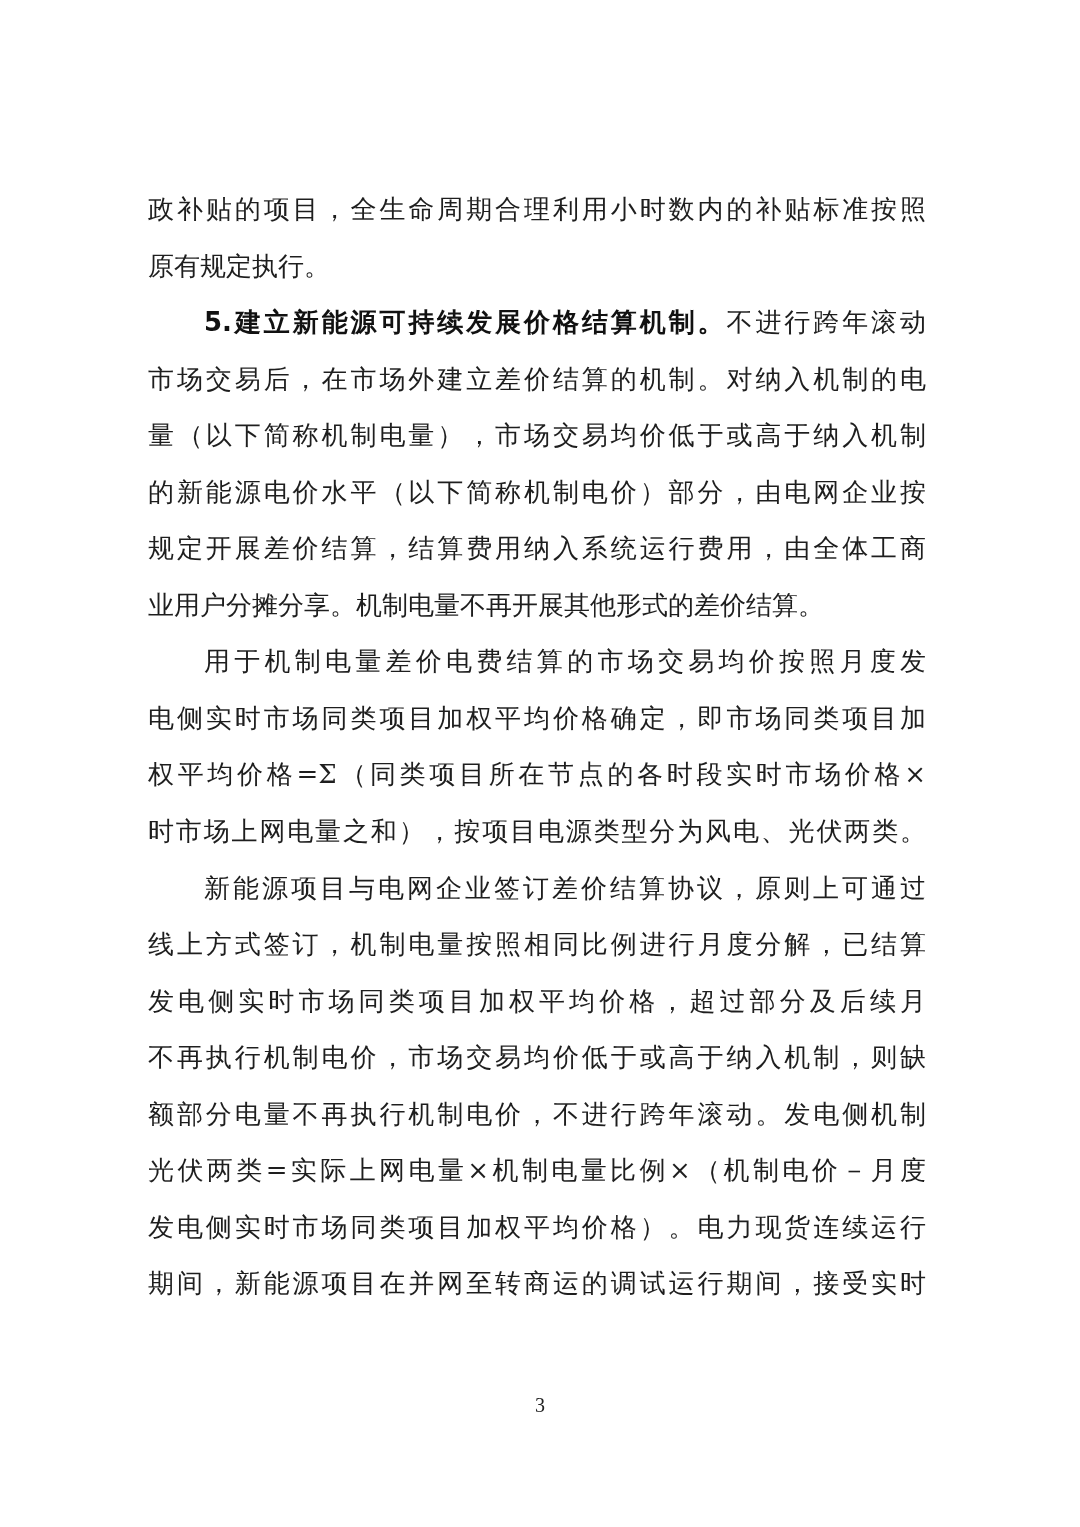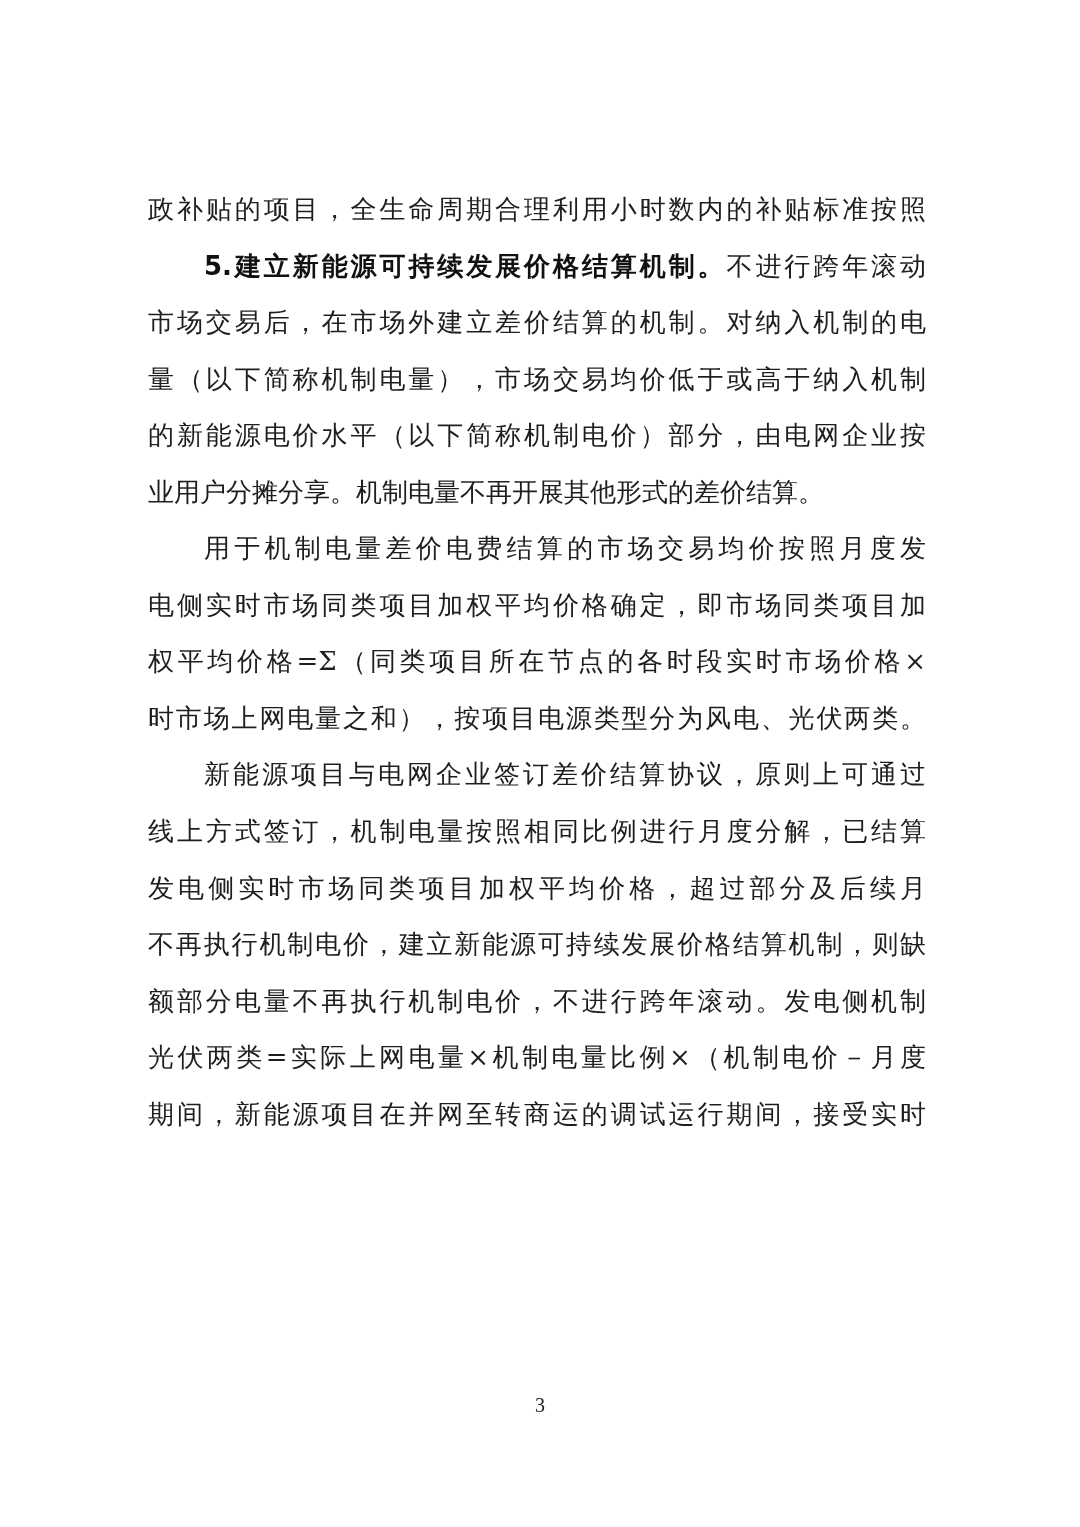--- a/index.html
+++ b/index.html
@@ -33,35 +33,38 @@
     font-size: 20px; color: #222222;
   }
 </style>
 </head>
 <body>
 
 <div class="page">
   <div class="text-body">
 
     <span class="line">政补贴的项目，全生命周期合理利用小时数内的补贴标准按照</span>
+    <span class="line last">原有规定执行。</span>
 
     <span class="line indent"><span class="bold">5.建立新能源可持续发展价格结算机制。</span><span>不进行跨年滚动</span></span>
     <span class="line">市场交易后，在市场外建立差价结算的机制。对纳入机制的电</span>
     <span class="line">量（以下简称机制电量），市场交易均价低于或高于纳入机制</span>
     <span class="line">的新能源电价水平（以下简称机制电价）部分，由电网企业按</span>
+    <span class="line">规定开展差价结算，结算费用纳入系统运行费用，由全体工商</span>
     <span class="line last">业用户分摊分享。机制电量不再开展其他形式的差价结算。</span>
 
     <span class="line indent">用于机制电量差价电费结算的市场交易均价按照月度发</span>
     <span class="line">电侧实时市场同类项目加权平均价格确定，即市场同类项目加</span>
     <span class="line">权平均价格=Σ（同类项目所在节点的各时段实时市场价格×</span>
     <span class="line">时市场上网电量之和），按项目电源类型分为风电、光伏两类。</span>
 
     <span class="line indent">新能源项目与电网企业签订差价结算协议，原则上可通过</span>
     <span class="line">线上方式签订，机制电量按照相同比例进行月度分解，已结算</span>
     <span class="line">发电侧实时市场同类项目加权平均价格，超过部分及后续月</span>
-    <span class="line">不再执行机制电价，建立新能源可持续发展价格结算机制，则缺</span>
+    <span class="line">不再执行机制电价，市场交易均价低于或高于纳入机制，则缺</span>
     <span class="line">额部分电量不再执行机制电价，不进行跨年滚动。发电侧机制</span>
     <span class="line">光伏两类=实际上网电量×机制电量比例×（机制电价－月度</span>
+    <span class="line">发电侧实时市场同类项目加权平均价格）。电力现货连续运行</span>
     <span class="line">期间，新能源项目在并网至转商运的调试运行期间，接受实时</span>
   </div>
 
   <div class="page-number">3</div>
 </div>
 
 </body></html>

